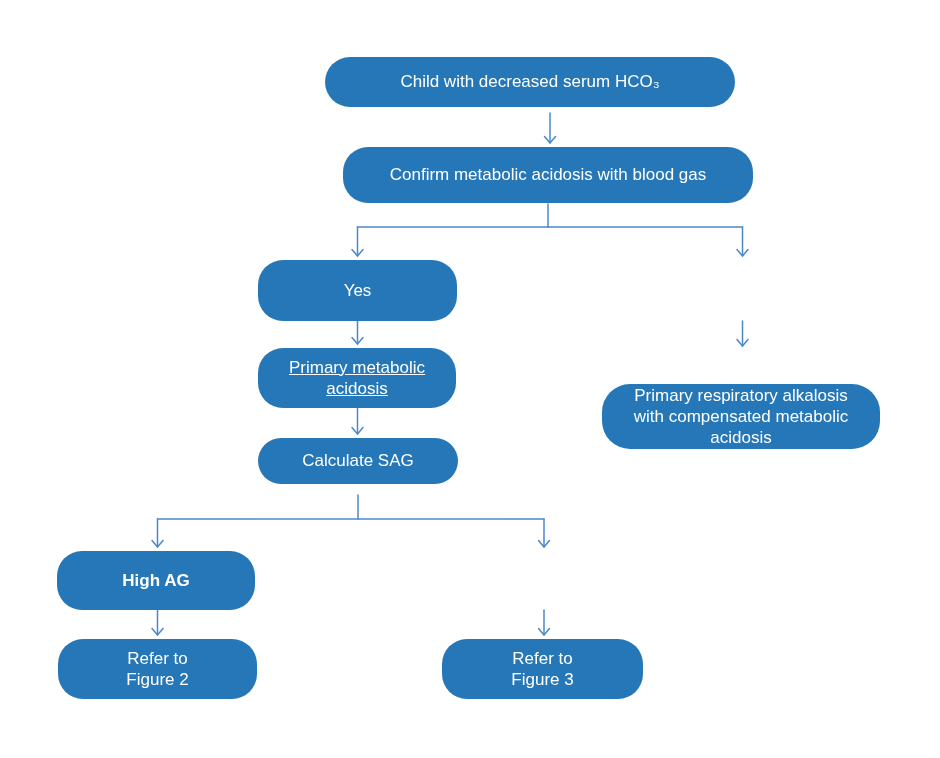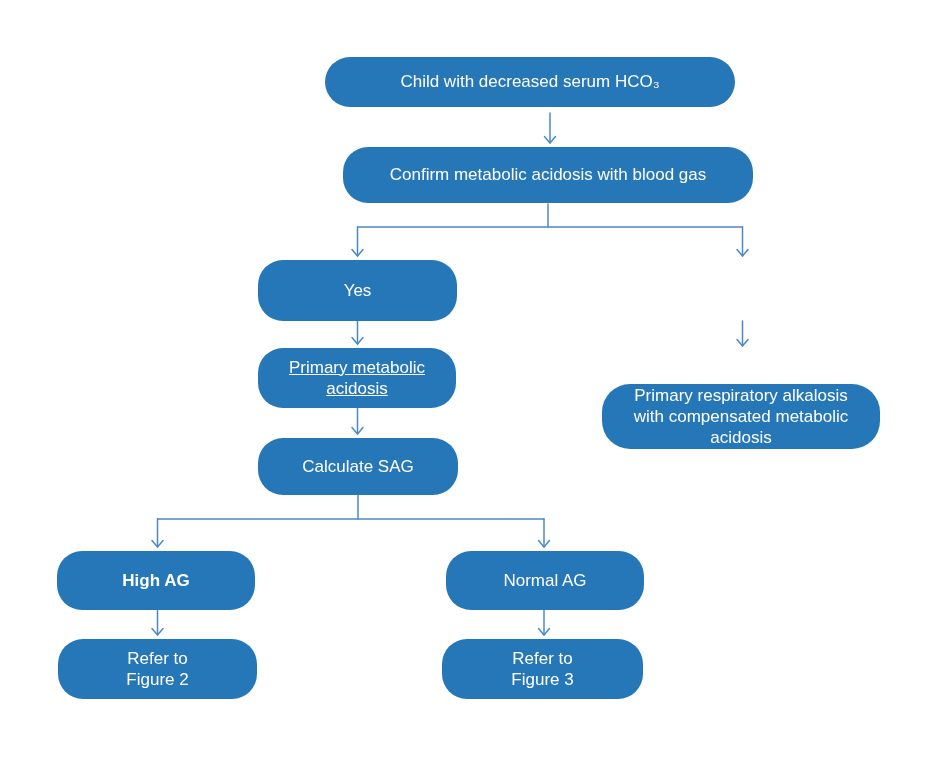--- a/index.html
+++ b/index.html
@@ -42,21 +42,21 @@
     line-height: 1.25;
     white-space: pre-line;
     padding: 2px 8px;
   }
   .n-child  { left:325px; top:57px;  width:410px; height:50px; }
   .n-confirm{ left:343px; top:147px; width:410px; height:56px; }
   .n-yes    { left:258px; top:260px; width:199px; height:61px; }
   .n-no     { left:643px; top:260px; width:199px; height:61px; }
   .n-pmet   { left:258px; top:348px; width:198px; height:60px;text-decoration:underline; }
   .n-presp  { left:602px; top:350px; width:278px; height:65px; border-radius:28px; padding:2px 4px;margin-top:34px; }
-  .n-calc   { left:258px; top:438px; width:200px; height:57px; }
+  .n-calc   { left:258px; top:438px; width:200px; height:46px; }
   .n-high   { left:57px;  top:551px; width:198px; height:59px;font-weight:bold; }
   .n-normal { left:446px; top:551px; width:198px; height:59px; }
   .n-ref2   { left:58px;  top:639px; width:199px; height:60px; }
   .n-ref3   { left:442px; top:639px; width:201px; height:60px; }
 </style>
 </head>
 <body>
 
 <div id="canvas">
 
@@ -106,19 +106,18 @@
   <div class="node n-child">Child with decreased serum HCO₃</div>
   <div class="node n-confirm">Confirm metabolic acidosis with blood gas</div>
   <div class="node n-yes">Yes</div>
   <div class="node n-pmet">Primary metabolic
 acidosis</div>
   <div class="node n-presp">Primary respiratory alkalosis
 with compensated metabolic
 acidosis</div>
   <div class="node n-calc">Calculate SAG</div>
   <div class="node n-high">High AG</div>
-  <div class="node n-normal">Normal AG</div>
   <div class="node n-ref2">Refer to
 Figure 2</div>
   <div class="node n-ref3">Refer to
 Figure 3</div>
 
 </div>
 
 </body></html>

